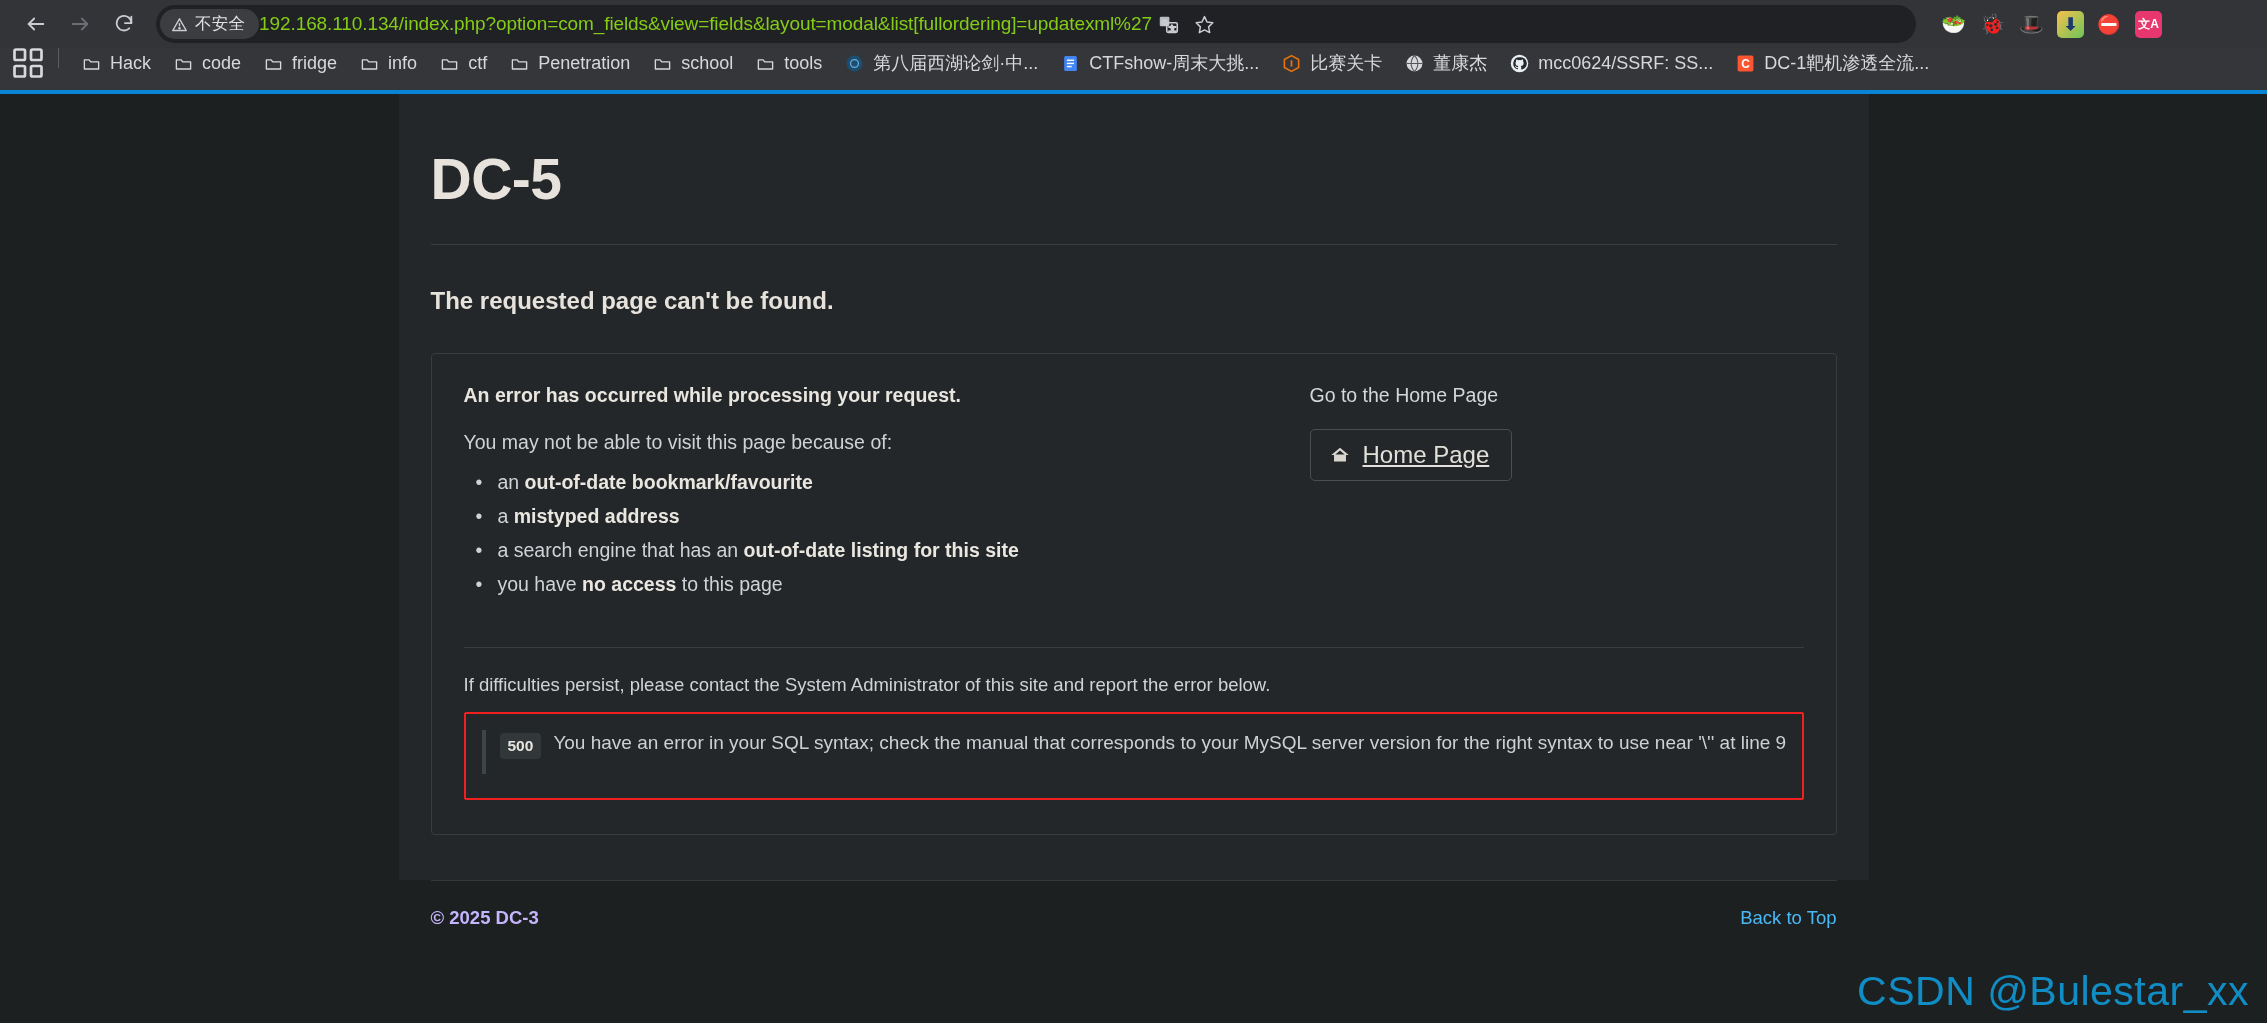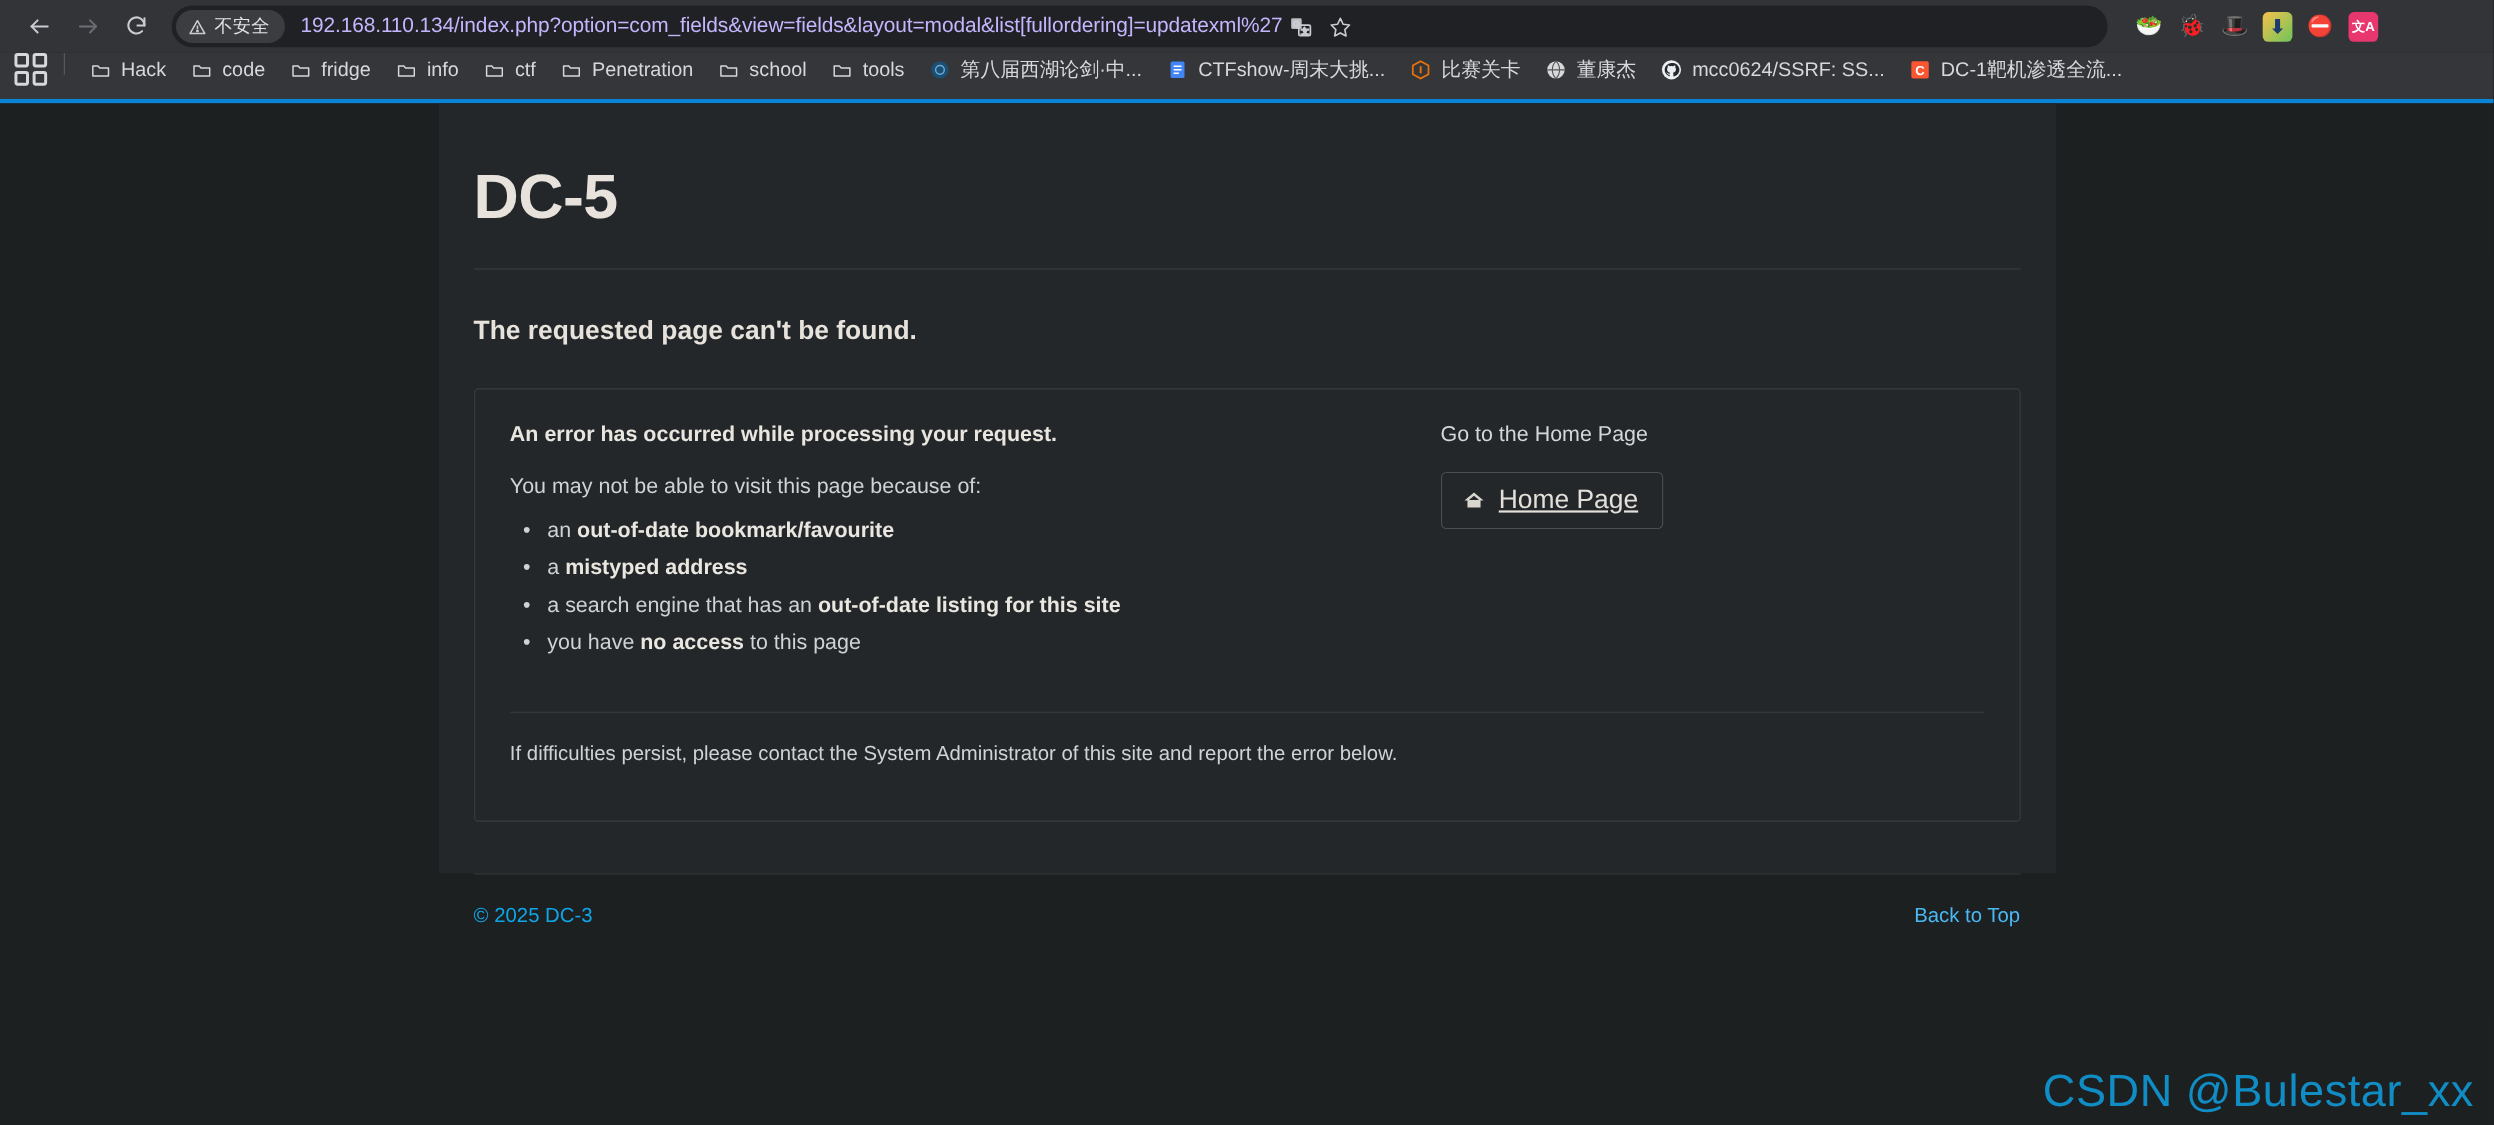--- a/index.html
+++ b/index.html
@@ -53,23 +53,22 @@
     flex: 0 0 auto;
   }
   .secure-chip .warn-icon { width: 17px; height: 17px; color: #c9ccd1; display: block; }
   .secure-text {
     color: #dfe1e5;
     font-size: 16.5px;
     white-space: nowrap;
     letter-spacing: .2px;
   }
   .url-text {
-    color: #c4b5fd;
+    color: #84cc16;
     font-size: 19px;
-    margin-left: 14px;
     white-space: nowrap;
     overflow: hidden;
     text-overflow: ellipsis;
     letter-spacing: -.1px;
   }
   .omni-right { display: flex; align-items: center; gap: 2px; flex: 0 0 auto; }
   .omni-icon-btn {
     width: 34px; height: 34px;
     display: flex; align-items: center; justify-content: center;
     color: #c9ccd1;
@@ -229,21 +228,21 @@
     flex: 1 1 auto;
   }
 
   .footer-wrap { width: 1470px; margin: 0 auto; padding: 0 32px; }
   .footer {
     display: flex;
     align-items: center;
     justify-content: space-between;
     padding: 26px 0 0 0;
   }
-  .copyright { color: #0ea5e9; font-size: 18.5px; }
+  .copyright { color: #c4b5fd; font-size: 18.5px; font-weight: bold; }
   .back-top { color: #49b9f5; font-size: 18.5px; text-decoration: none; }
 
   .watermark {
     position: absolute;
     right: 18px;
     bottom: 8px;
     color: #0ea5e9;
     font-size: 41px;
     letter-spacing: .5px;
     opacity: .82;
@@ -480,20 +479,25 @@
               </svg>
               <span>Home Page</span>
             </a>
           </div>
         </div>
 
         <div class="panel-sep"></div>
 
         <div class="persist-text">If difficulties persist, please contact the System Administrator of this site and report the error below.</div>
 
+        <div class="error-box">
+          <div class="err-bar"></div>
+          <div class="err-code">500</div>
+          <div class="err-msg">You have an error in your SQL syntax; check the manual that corresponds to your MySQL server version for the right syntax to use near '\'' at line 9</div>
+        </div>
       </div>
 
       <div style="height:44px"></div>
     </div>
   </div>
 
   <div class="footer-wrap">
     <div class="hr-light"></div>
     <div class="footer">
       <span class="copyright">© 2025 DC-3</span>

